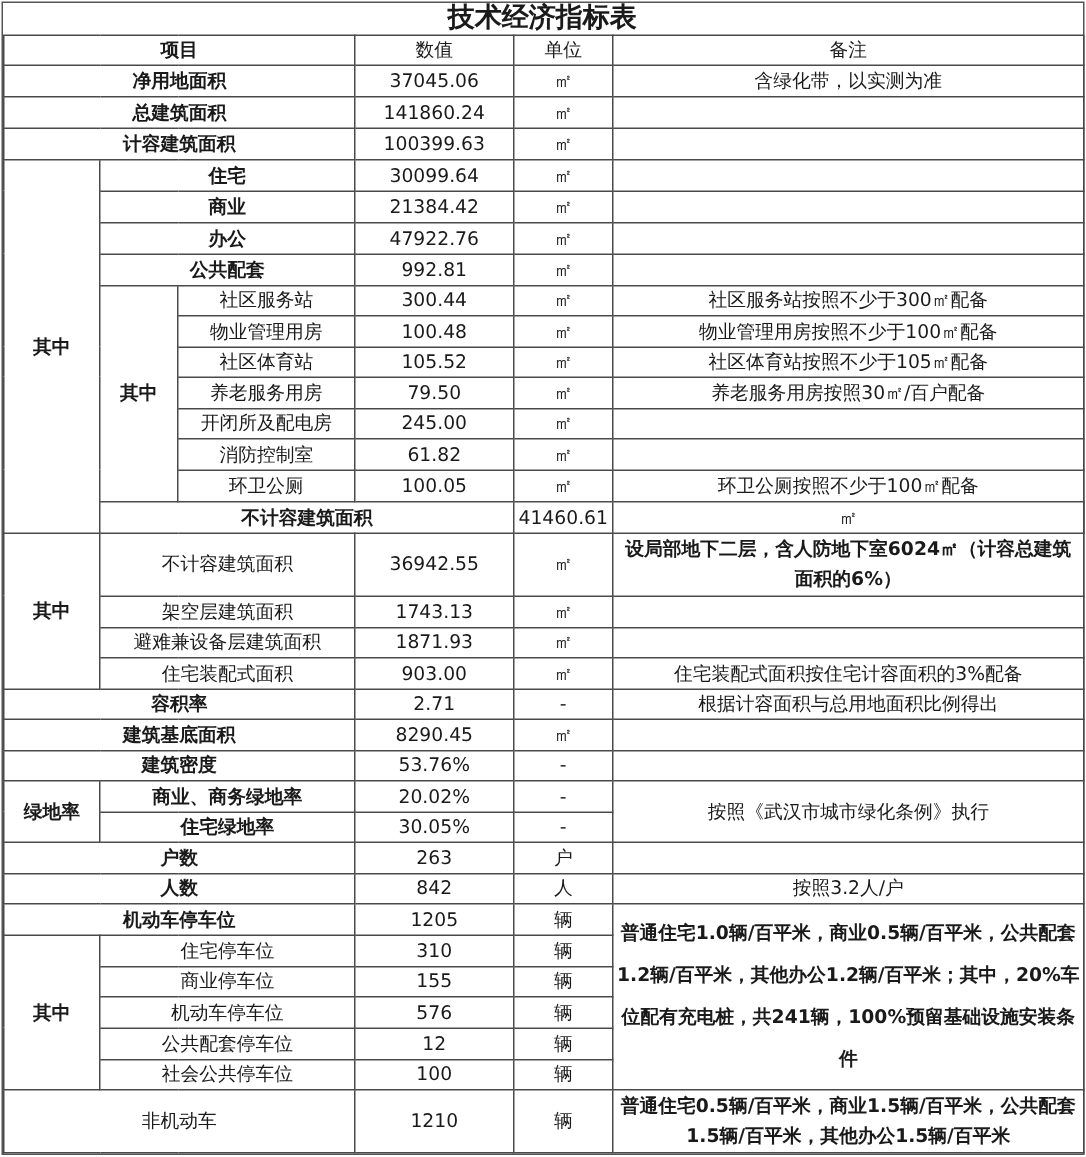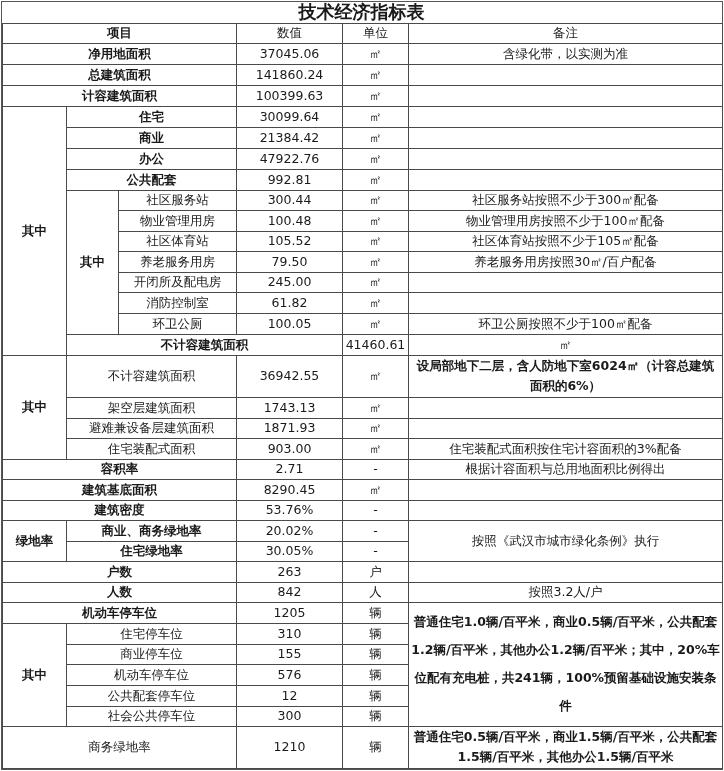--- a/index.html
+++ b/index.html
@@ -223,24 +223,24 @@
     <td>576</td>
     <td>辆</td>
   </tr>
   <tr style="height:21px">
     <td colspan="2">公共配套停车位</td>
     <td>12</td>
     <td>辆</td>
   </tr>
   <tr style="height:20px">
     <td colspan="2">社会公共停车位</td>
-    <td>300</td>
+    <td>100</td>
     <td>辆</td>
   </tr>
   <tr style="height:42px">
-    <td colspan="3">商务绿地率</td>
+    <td colspan="3">非机动车</td>
     <td>1210</td>
     <td>辆</td>
     <td class="wrap">普通住宅0.5辆/百平米，商业1.5辆/百平米，公共配套1.5辆/百平米，其他办公1.5辆/百平米</td>
   </tr>
 </tbody>
     </table>
 </div>
 
 </body></html>

